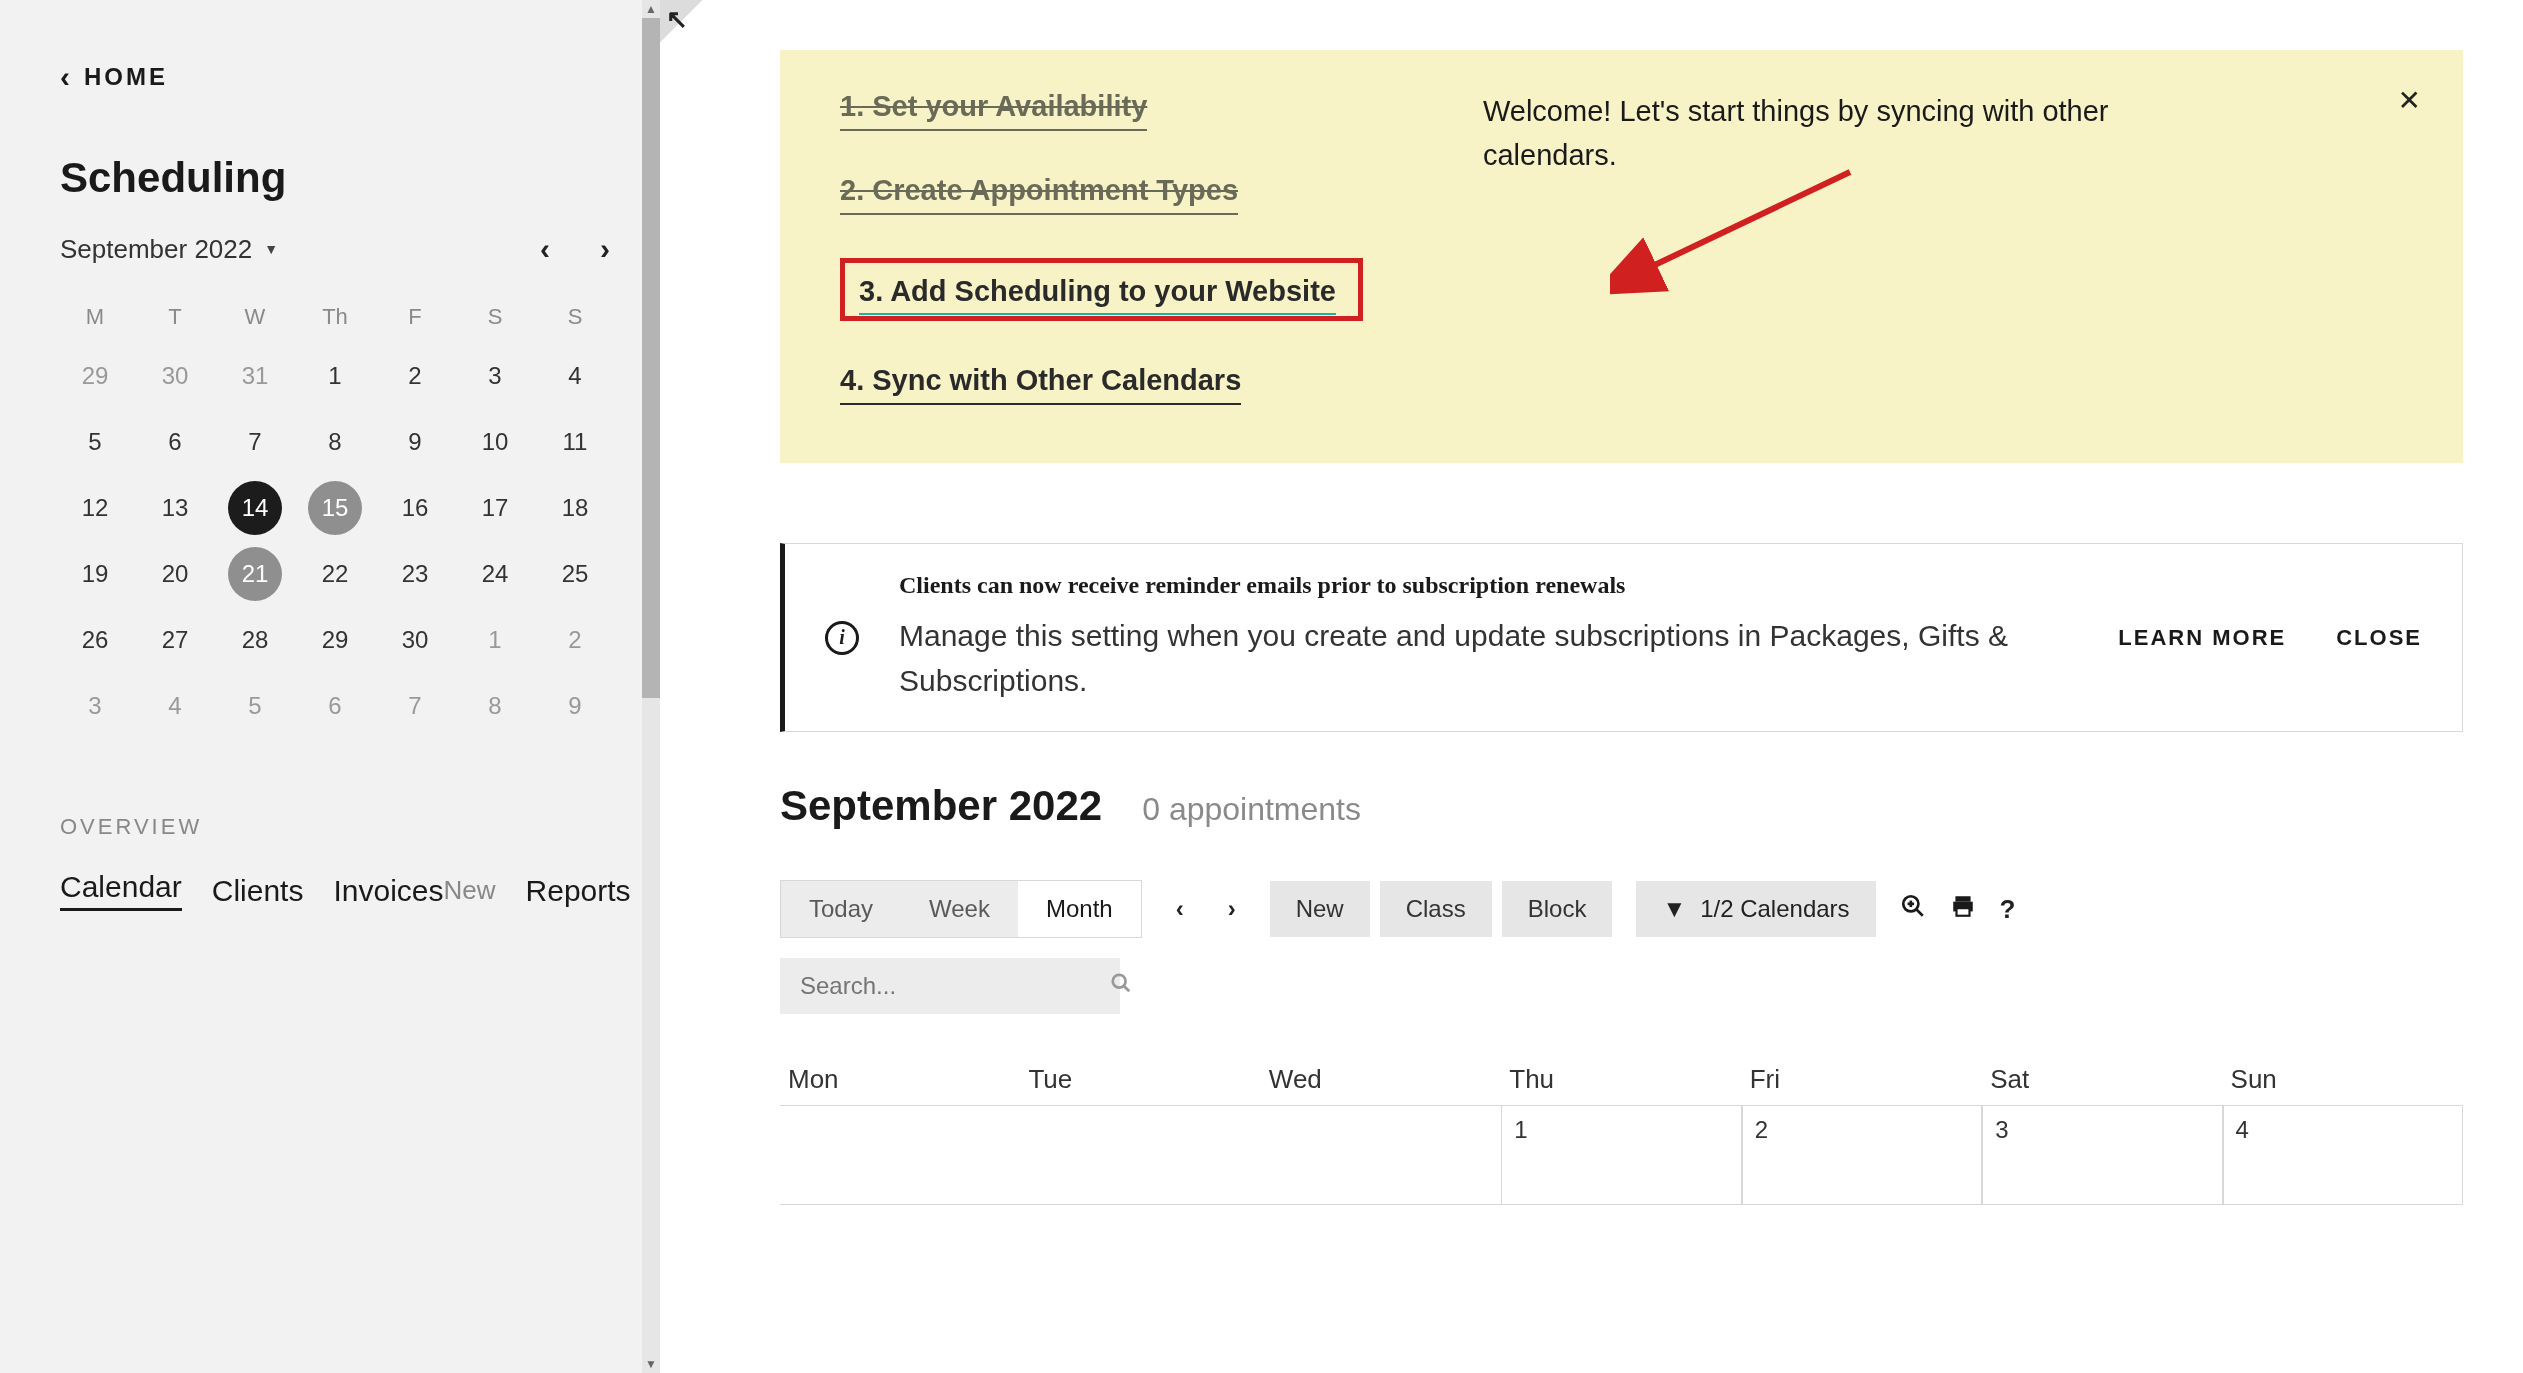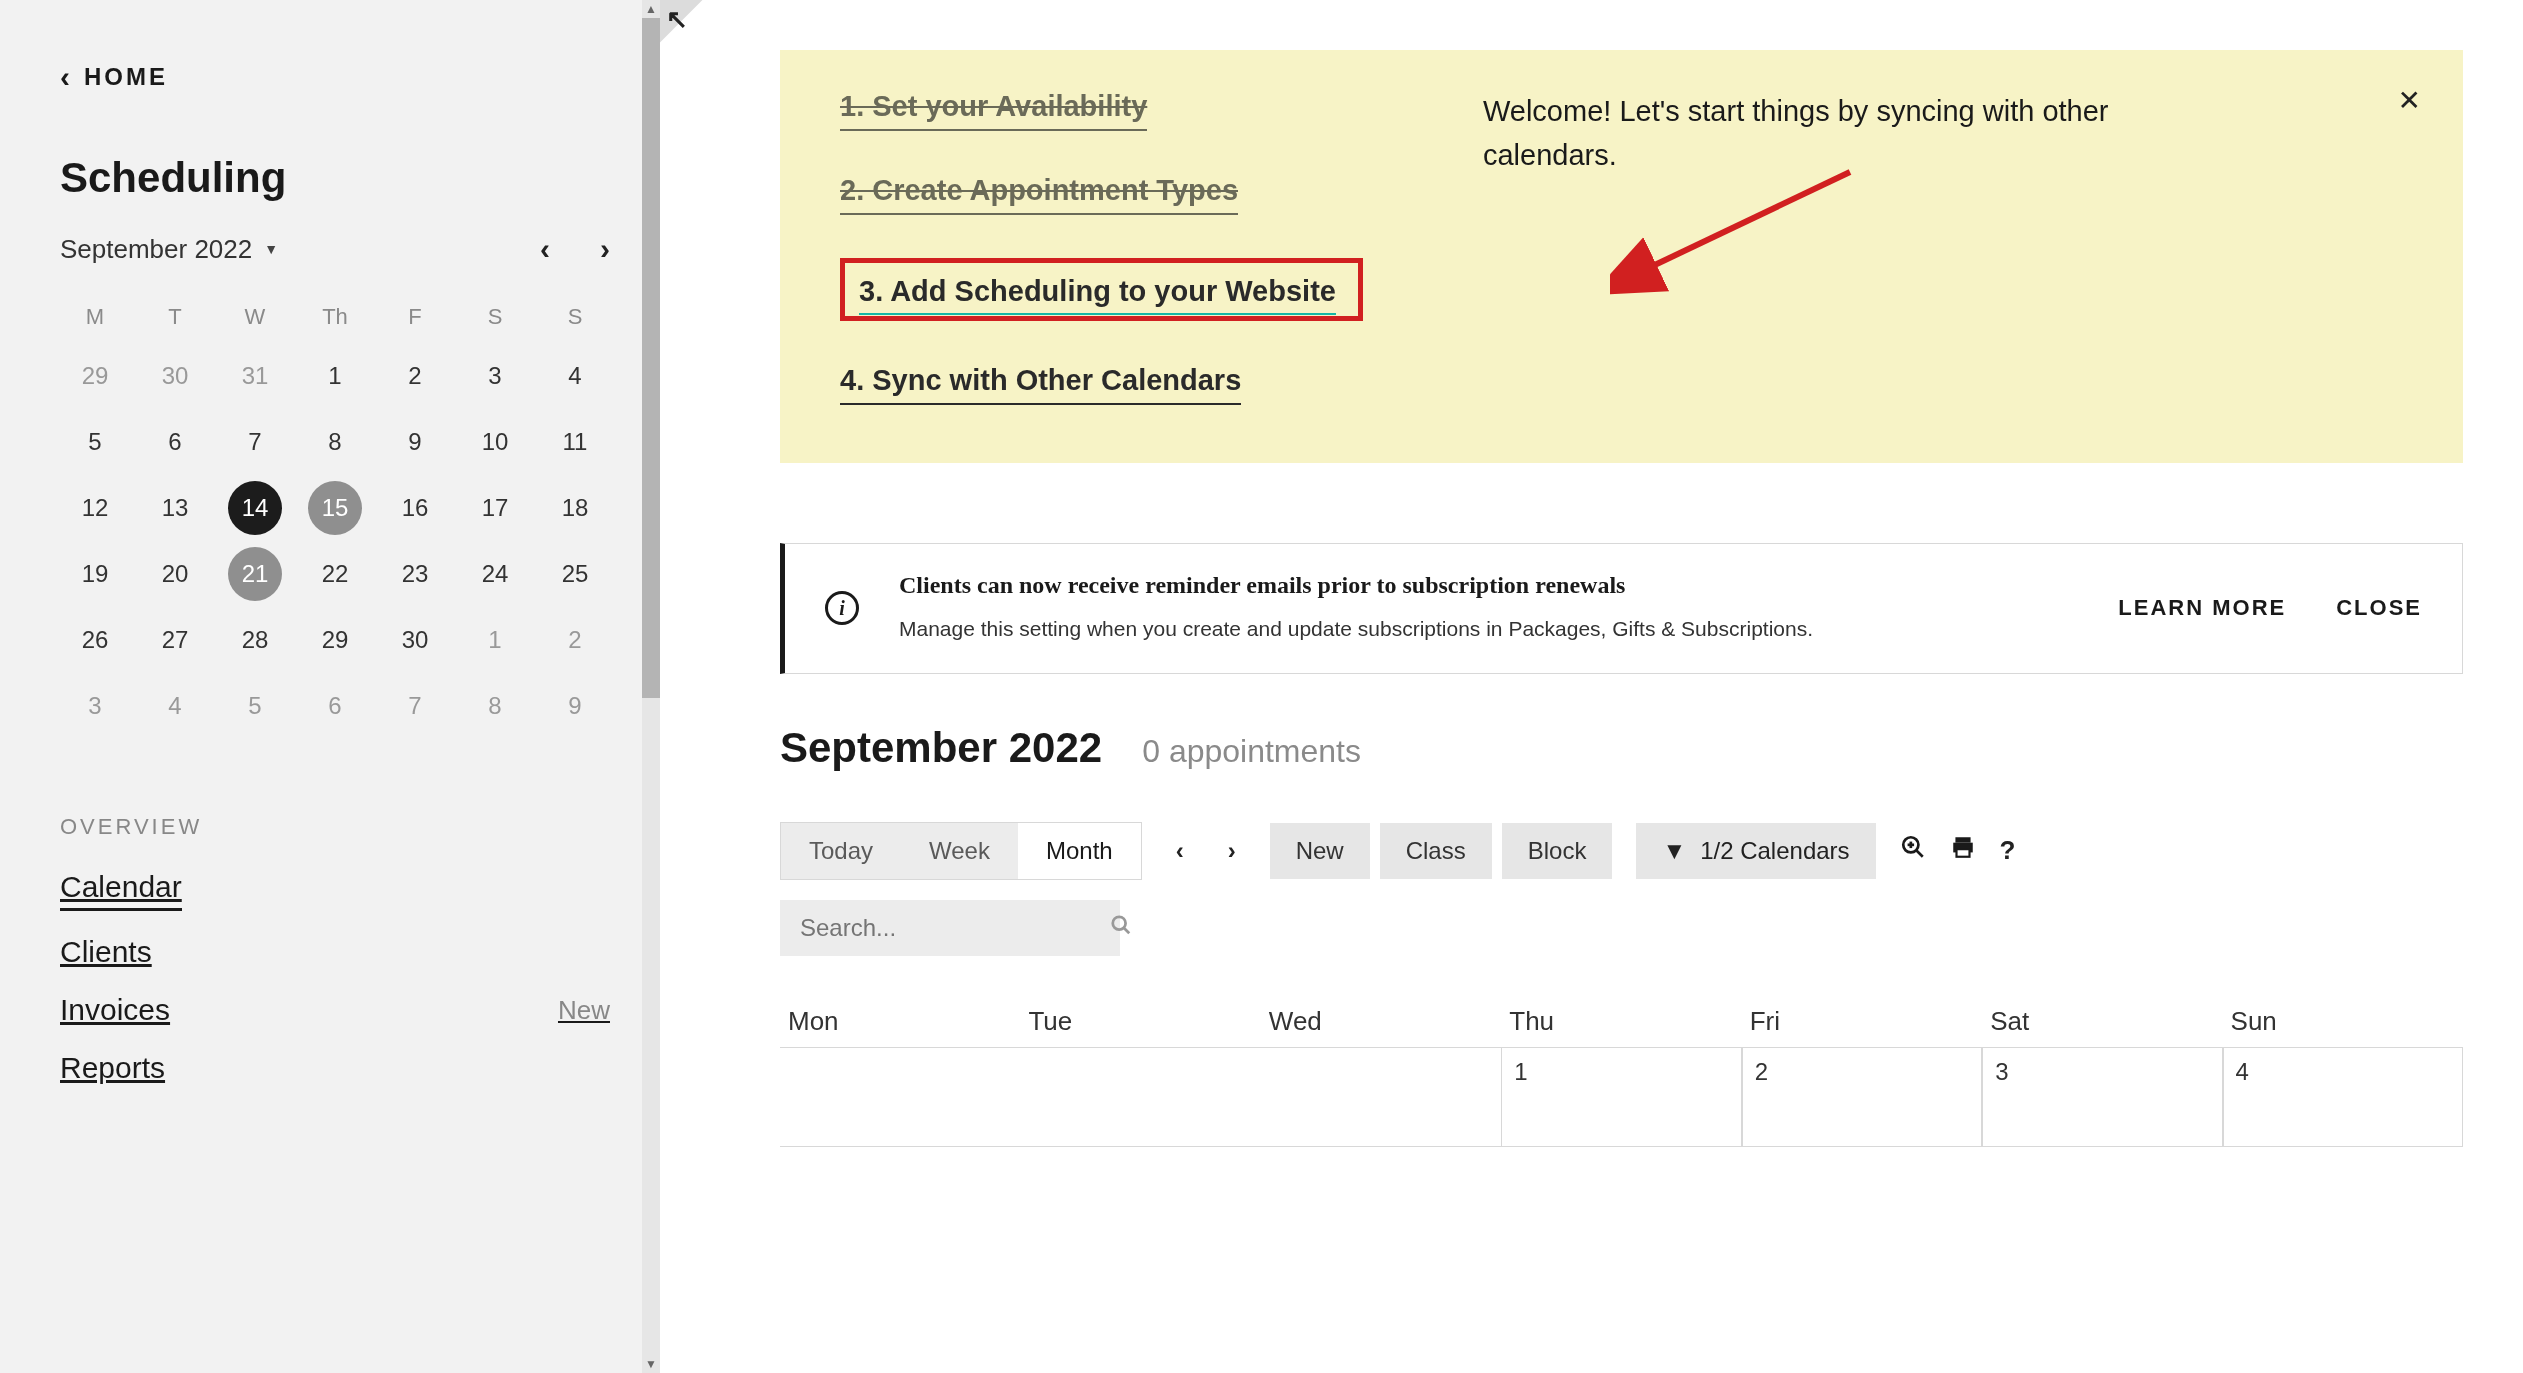--- a/index.html
+++ b/index.html
@@ -29,21 +29,21 @@
   .mini-hdr { text-align:center; color:#8a8a8a; font-size:22px; padding:8px 0; }
   .mini-day { text-align:center; font-size:24px; color:#333; padding:14px 0; position:relative; cursor:pointer; }
   .mini-day.dim { color:#999; }
   .mini-day .circle { position:absolute; left:50%; top:50%; width:54px; height:54px; border-radius:50%; transform:translate(-50%,-50%); z-index:-1; }
   .mini-day.today .circle { background:#1c1c1c; }
   .mini-day.today { color:#fff; z-index:0; }
   .mini-day.marked .circle { background:#8f8f8f; }
   .mini-day.marked { color:#fff; z-index:0; }
 
   .ov-label { margin-top:80px; letter-spacing:3px; font-size:22px; color:#888; }
-  .ov-links { margin-top:30px; display:flex; flex-direction:column; gap:24px;text-decoration:underline; }
+  .ov-links { margin-top:30px; display:flex; flex-direction:row; gap:30px; }
   .ov-link { font-size:30px; cursor:pointer; display:flex; justify-content:space-between; align-items:center; }
   .ov-link.active span:first-child { border-bottom:3px solid #1a1a1a; padding-bottom:4px; }
   .badge-new { font-size:26px; color:#888; }
 
   
   .collapse-tab { position:absolute; left:660px; top:0; width:60px; height:60px; overflow:hidden; }
   .collapse-tab::before { content:""; position:absolute; left:-30px; top:-30px; width:60px; height:60px; background:#dcdcdc; transform:rotate(45deg); }
   .collapse-arrow { position:absolute; left:6px; top:4px; font-size:26px; font-weight:800; color:#222; }
 
   
@@ -57,21 +57,21 @@
   .step-box { border:5px solid #d12020; padding:12px 22px 8px 14px; width:fit-content; }
   .step-box .step { border-bottom:2px solid #14b8a6; }
   .welcome-text { font-size:29px; line-height:1.5; max-width:760px; }
 
   .red-arrow { position:absolute; pointer-events:none; }
 
   .notice { border:1px solid #d8d8d8; border-left:5px solid #1a1a1a; padding:28px 40px; display:flex; align-items:center; gap:40px; margin-bottom:50px; }
   .info-icon { width:34px; height:34px; border:3px solid #1a1a1a; border-radius:50%; display:flex; align-items:center; justify-content:center; font-family:Georgia, serif; font-style:italic; font-weight:700; font-size:20px; flex-shrink:0; }
   .notice-body { flex:1; }
   .notice-title { font-weight:700; font-size:24px; margin-bottom:14px;font-family:Liberation Serif, serif; }
-  .notice-desc { font-size:21px; color:#333; line-height:1.5; }
+  .notice-desc { font-size:30px; color:#333; line-height:1.5; }
   .notice-actions { display:flex; gap:50px;align-items:center; }
   .notice-btn { letter-spacing:2px; font-size:22px; font-weight:600; cursor:pointer; }
 
   .cal-heading { display:flex; align-items:baseline; gap:40px; margin-bottom:50px; }
   .cal-month { font-size:42px; font-weight:600; }
   .appt-count { font-size:32px; color:#8a8a8a; }
 
   .toolbar { display:flex; align-items:center; gap:24px; margin-bottom:20px; flex-wrap:wrap; }
   .seg { display:flex; border:1px solid #d8d8d8; background:#ececec; }
   .seg-btn { padding:14px 28px; font-size:24px; color:#5a5a5a; cursor:pointer; }

